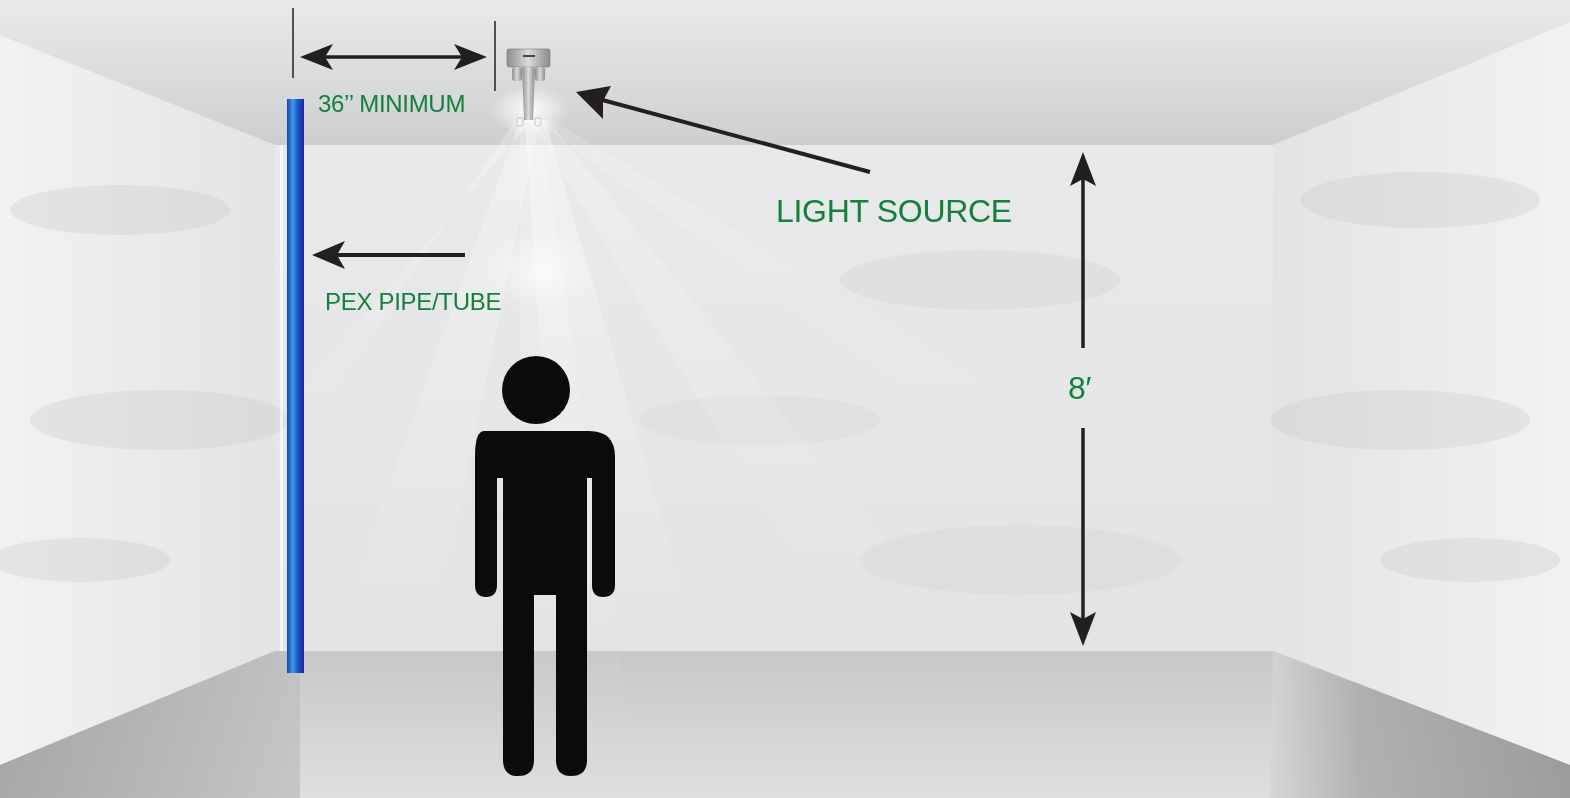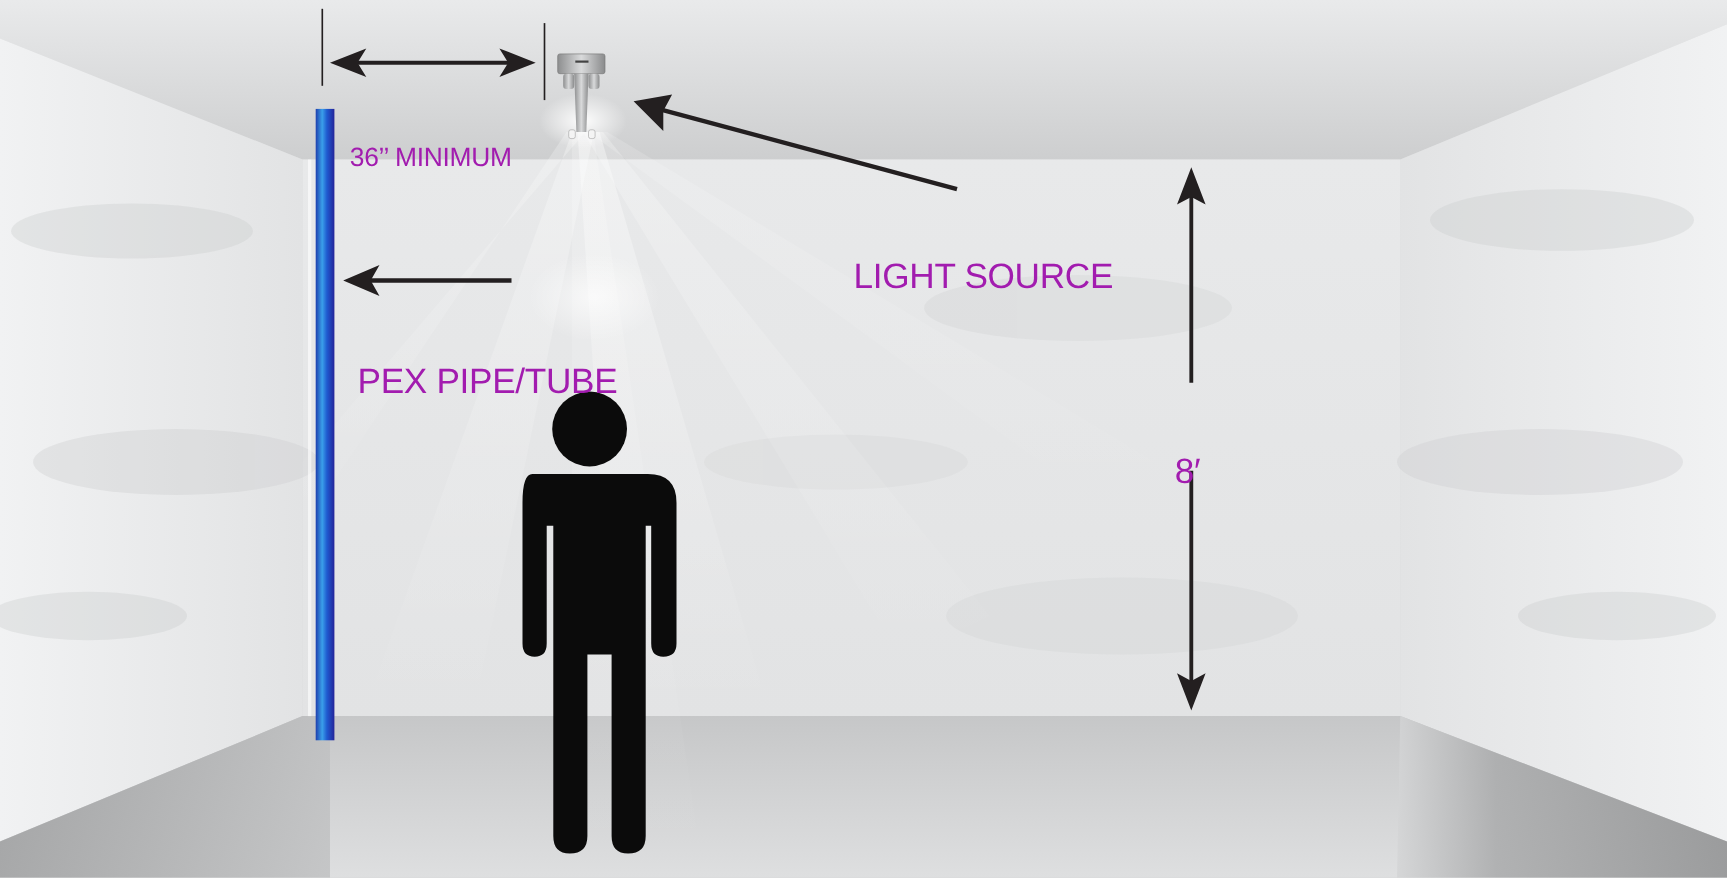--- a/index.html
+++ b/index.html
@@ -1,25 +1,25 @@
 <!DOCTYPE html>
 <html><head>
 <meta charset="utf-8">
 <style>
   html, body { margin: 0; padding: 0; }
   body { width: 1570px; height: 798px; overflow: hidden; background: #d8d9da; font-family: "DejaVu Sans", sans-serif; }
   .stage { position: relative; width: 1570px; height: 798px; }
   svg.scene { position: absolute; left: 0; top: 0; }
   .label {
-    position: absolute; color: #a21caf; white-space: nowrap;
-    font-family: "Liberation Sans", sans-serif; letter-spacing: -0.3px; margin-top: 40px;
+    position: absolute; color: #15803d; white-space: nowrap;
+    font-family: "Liberation Sans", sans-serif; letter-spacing: -0.3px;
   }
   .lbl-36 { left: 318px; top: 90px; font-size: 24px; }
   .lbl-light { left: 776px; top: 193px; font-size: 32px; }
-  .lbl-pex { left: 325px; top: 288px; font-size: 32px; }
+  .lbl-pex { left: 325px; top: 288px; font-size: 24px; }
   .lbl-8 { left: 1068px; top: 370px; font-size: 32px; }
 </style>
 </head>
 <body>
 
 <div class="stage">
   <svg class="scene" width="1570" height="798" viewBox="0 0 1570 798">
     <defs>
       <linearGradient id="ceilGrad" x1="0" y1="0" x2="0" y2="1">
         <stop offset="0" stop-color="#e9eaeb"></stop>

